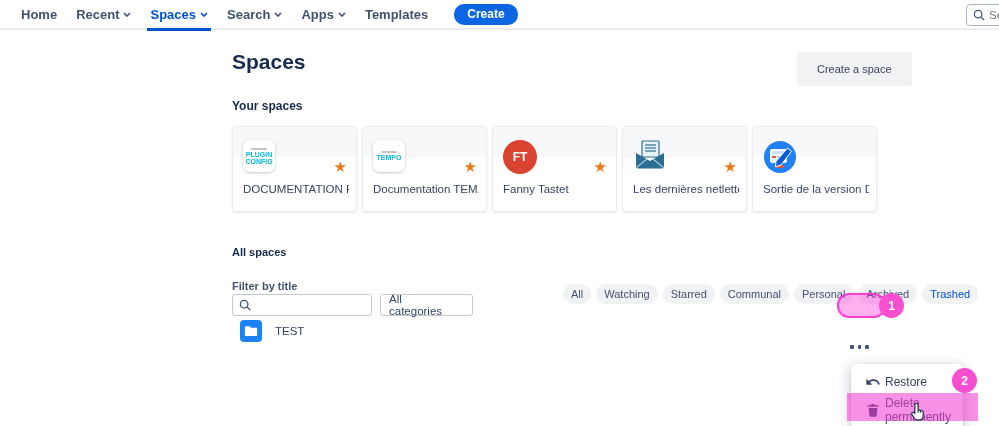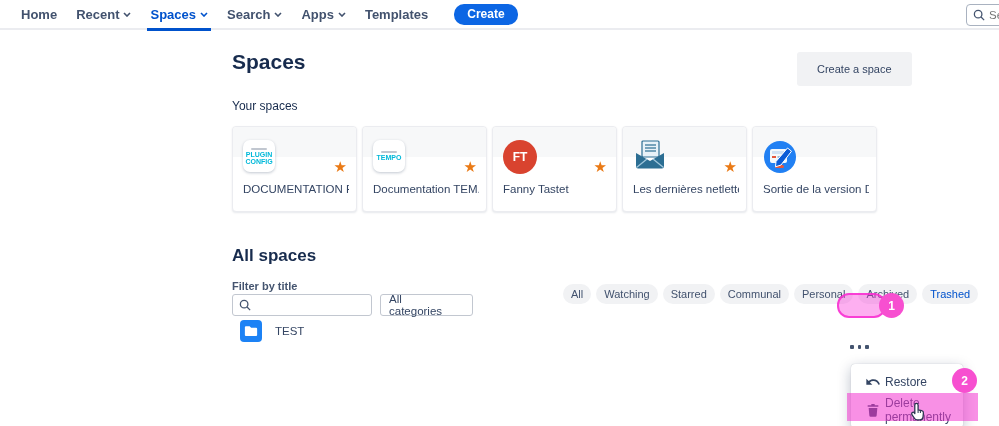--- a/index.html
+++ b/index.html
@@ -37,21 +37,21 @@
     border:none; outline:none; font-family:inherit; font-size:11.5px; color:#44546F; width:80px; background:transparent;
   }
 
   
   .page-title { position:absolute; left:232px; top:50px; font-size:21px; font-weight:700; color:#172B4D; }
   .create-space-btn {
     position:absolute; left:797px; top:52px; height:34px; padding:0 20px;
     background:#F1F2F4; border:none; border-radius:3px; color:#344563;
     font-family:inherit; font-size:11px; font-weight:400; cursor:pointer;
   }
-  .your-spaces-label { position:absolute; left:232px; top:99px; font-size:12px; font-weight:400; color:#172B4D;text-align:center; }
+  .your-spaces-label { position:absolute; left:232px; top:99px; font-size:12px; font-weight:700; color:#172B4D;text-align:center; }
 
   
   .cards { position:absolute; left:232px; top:126px; display:flex; gap:5px; }
   .card {
     position:relative; width:125px; height:86px; background:#fff;
     border:1px solid #EBECF0; border-radius:4px; box-shadow:0 1px 2px rgba(9,30,66,.10); cursor:pointer;
   }
   .card-band { height:30px; background:#F7F8F9; border-radius:4px 4px 0 0; }
   .card-logo { position:absolute; left:10px; top:13px; }
   .logo-box {
@@ -65,21 +65,21 @@
     width:34px; height:34px; border-radius:50%; background:#D9432F; color:#fff;
     display:flex; align-items:center; justify-content:center; font-size:12px; font-weight:700;
   }
   .card-star { position:absolute; right:9px; top:32px; font-size:15px; color:#EA7A16; line-height:16px; }
   .card-title {
     position:absolute; left:10px; top:56px; width:106px; font-size:11.5px; color:#344563;
     white-space:nowrap; overflow:hidden;
   }
 
   
-  .all-spaces-title { position:absolute; left:232px; top:246px; font-size:17px; font-weight:700; color:#172B4D; }
+  .all-spaces-title { position:absolute; left:232px; top:246px; font-size:11px; font-weight:700; color:#172B4D; }
   .filter-label { position:absolute; left:232px; top:280px; font-size:11px; font-weight:700; color:#44546F; }
   .filter-input {
     position:absolute; left:232px; top:294px; width:140px; height:22px;
     border:1px solid #C2C7D0; border-radius:3px; background:#fff;
     display:flex; align-items:center; padding-left:6px;
   }
   .filter-input input { border:none; outline:none; width:110px; font-family:inherit; font-size:11.5px; background:transparent; }
   .cat-select {
     position:absolute; left:380px; top:294px; width:93px; height:22px;
     border:1px solid #C2C7D0; border-radius:3px; background:#fff;

